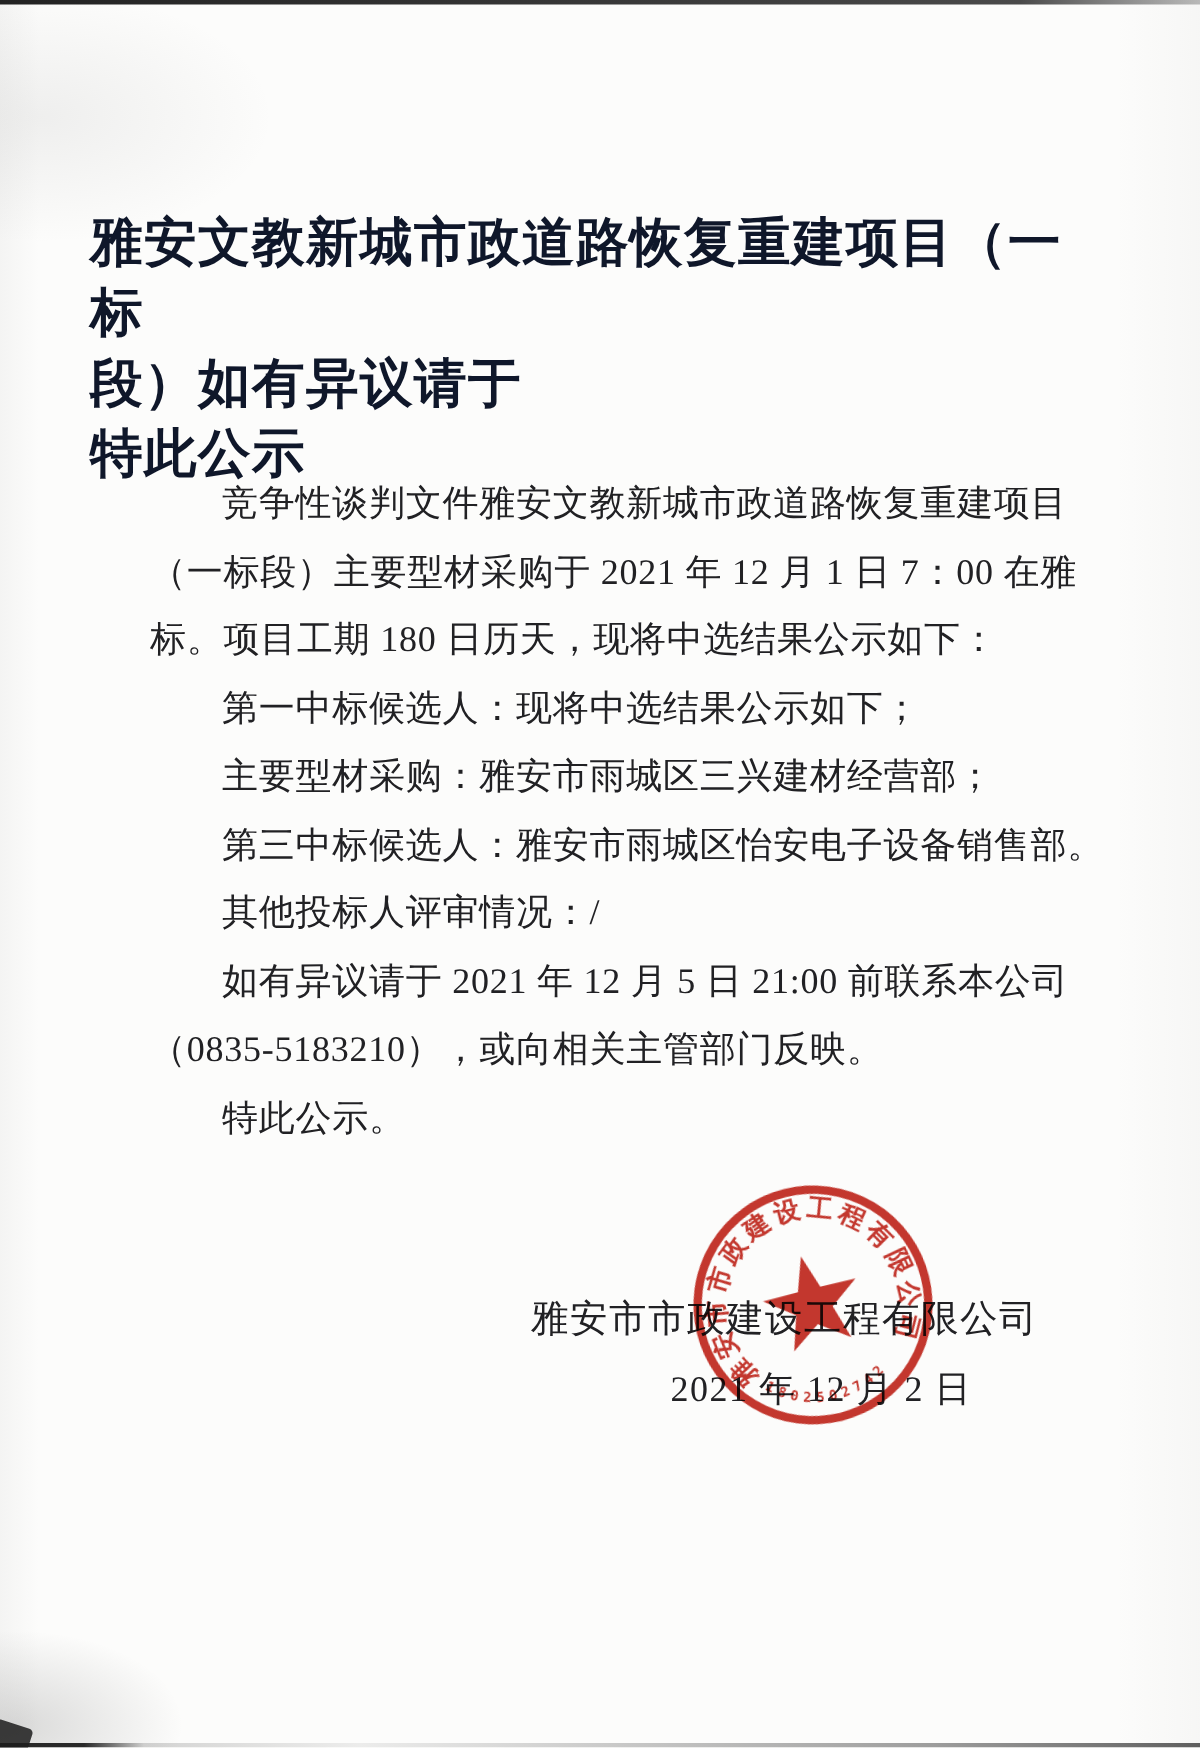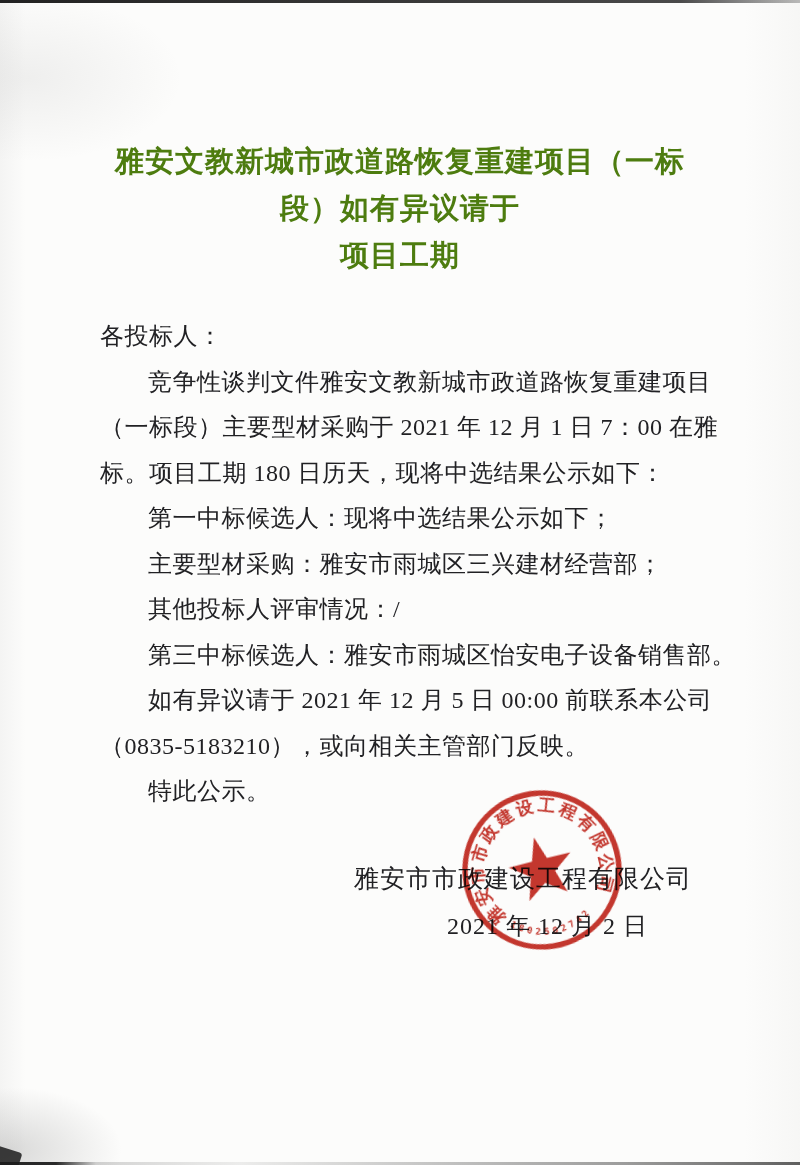--- a/index.html
+++ b/index.html
@@ -28,26 +28,25 @@
     position: absolute; bottom: 0; left: 0; width: 100%; height: 3px;
     background: linear-gradient(90deg, rgba(20,20,20,0.9) 0 7%, rgba(90,90,90,0.25) 12%, rgba(120,120,120,0.12) 30%, rgba(40,40,40,0.45) 78%, rgba(30,30,30,0.7));
   }
   .scan-corner-blot {
     position: absolute; left: -6px; bottom: -4px; width: 26px; height: 20px;
     background: #1c1c1c; transform: rotate(18deg); border-radius: 3px; opacity: .85;
   }
 
   .doc-title {
     position: absolute; top: 138px; left: 60px; right: 60px;
-    text-align: center;
     font-family: "Liberation Sans", "DejaVu Sans", sans-serif;
     font-weight: 700;
-    font-size: 29px; line-height: 47px;
+    font-size: 35px; line-height: 47px;
     letter-spacing: 1px;
-    color: #4d7c0f;
+    color: #0f172a;
   }
 
   .doc-body {
     position: absolute; top: 314px; left: 100px; width: 596px;
     font-size: 24px;
     letter-spacing: 0.5px;
     color: #212124;
   }
   .doc-body .line { height: 45.5px; line-height: 45.5px; white-space: nowrap; }
   .doc-body .line.ind { padding-left: 2em; }
@@ -75,33 +74,32 @@
 <body>
 
 <div class="paper-vignette"></div>
 <div class="scan-top-line"></div>
 <div class="scan-bottom-line"></div>
 <div class="scan-corner-blot"></div>
 
 <div class="doc-title">
   <div>雅安文教新城市政道路恢复重建项目（一标</div>
   <div>段）如有异议请于</div>
-  <div>项目工期</div>
+  <div>特此公示</div>
 </div>
 
 <div class="doc-body">
-  <div class="line">各投标人：</div>
   <div class="line ind">竞争性谈判文件雅安文教新城市政道路恢复重建项目</div>
   <div class="line">（一标段）主要型材采购于 2021 年 12 月 1 日 7：00 在雅</div>
   <div class="line">标。项目工期 180 日历天，现将中选结果公示如下：</div>
   <div class="line ind">第一中标候选人：现将中选结果公示如下；</div>
   <div class="line ind">主要型材采购：雅安市雨城区三兴建材经营部；</div>
+  <div class="line ind">第三中标候选人：雅安市雨城区怡安电子设备销售部。</div>
   <div class="line ind">其他投标人评审情况：/</div>
-  <div class="line ind">第三中标候选人：雅安市雨城区怡安电子设备销售部。</div>
-  <div class="line ind">如有异议请于 2021 年 12 月 5 日 00:00 前联系本公司</div>
+  <div class="line ind">如有异议请于 2021 年 12 月 5 日 21:00 前联系本公司</div>
   <div class="line">（0835-5183210），或向相关主管部门反映。</div>
   <div class="line ind">特此公示。</div>
 </div>
 
 <div class="sig-company">雅安市市政建设工程有限公司</div>
 <div class="sig-date">2021 年 12 月 2 日</div>
 
 <div class="seal">
   <svg viewBox="0 0 170 170">
     <defs>

